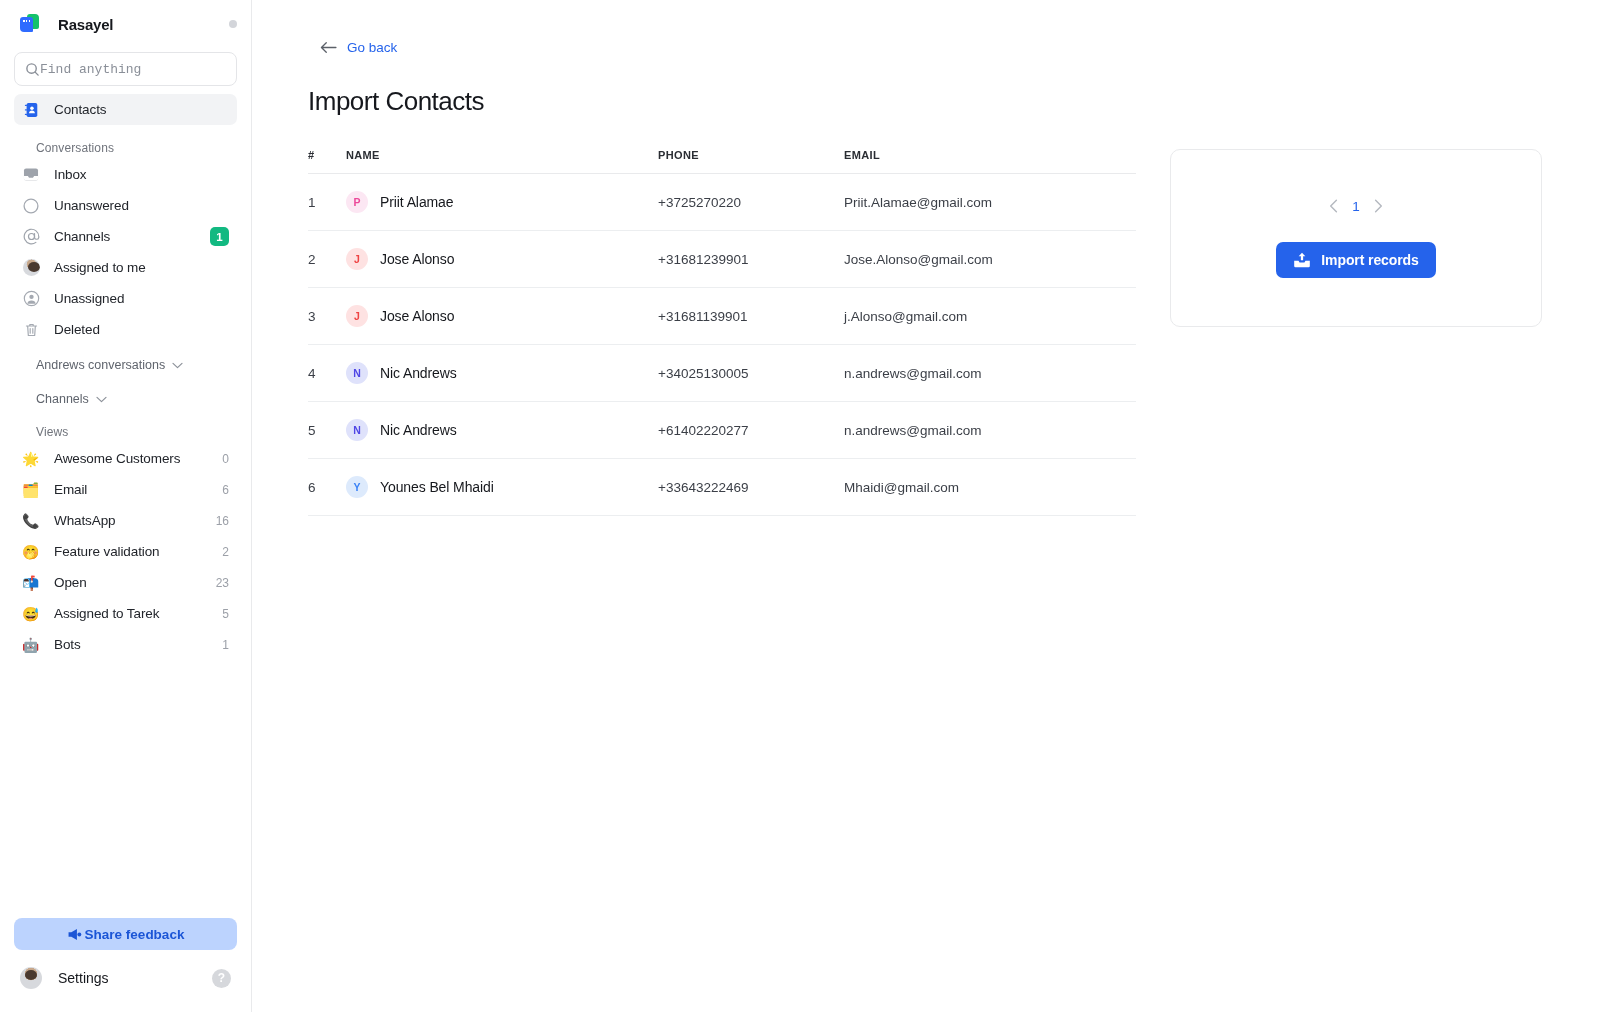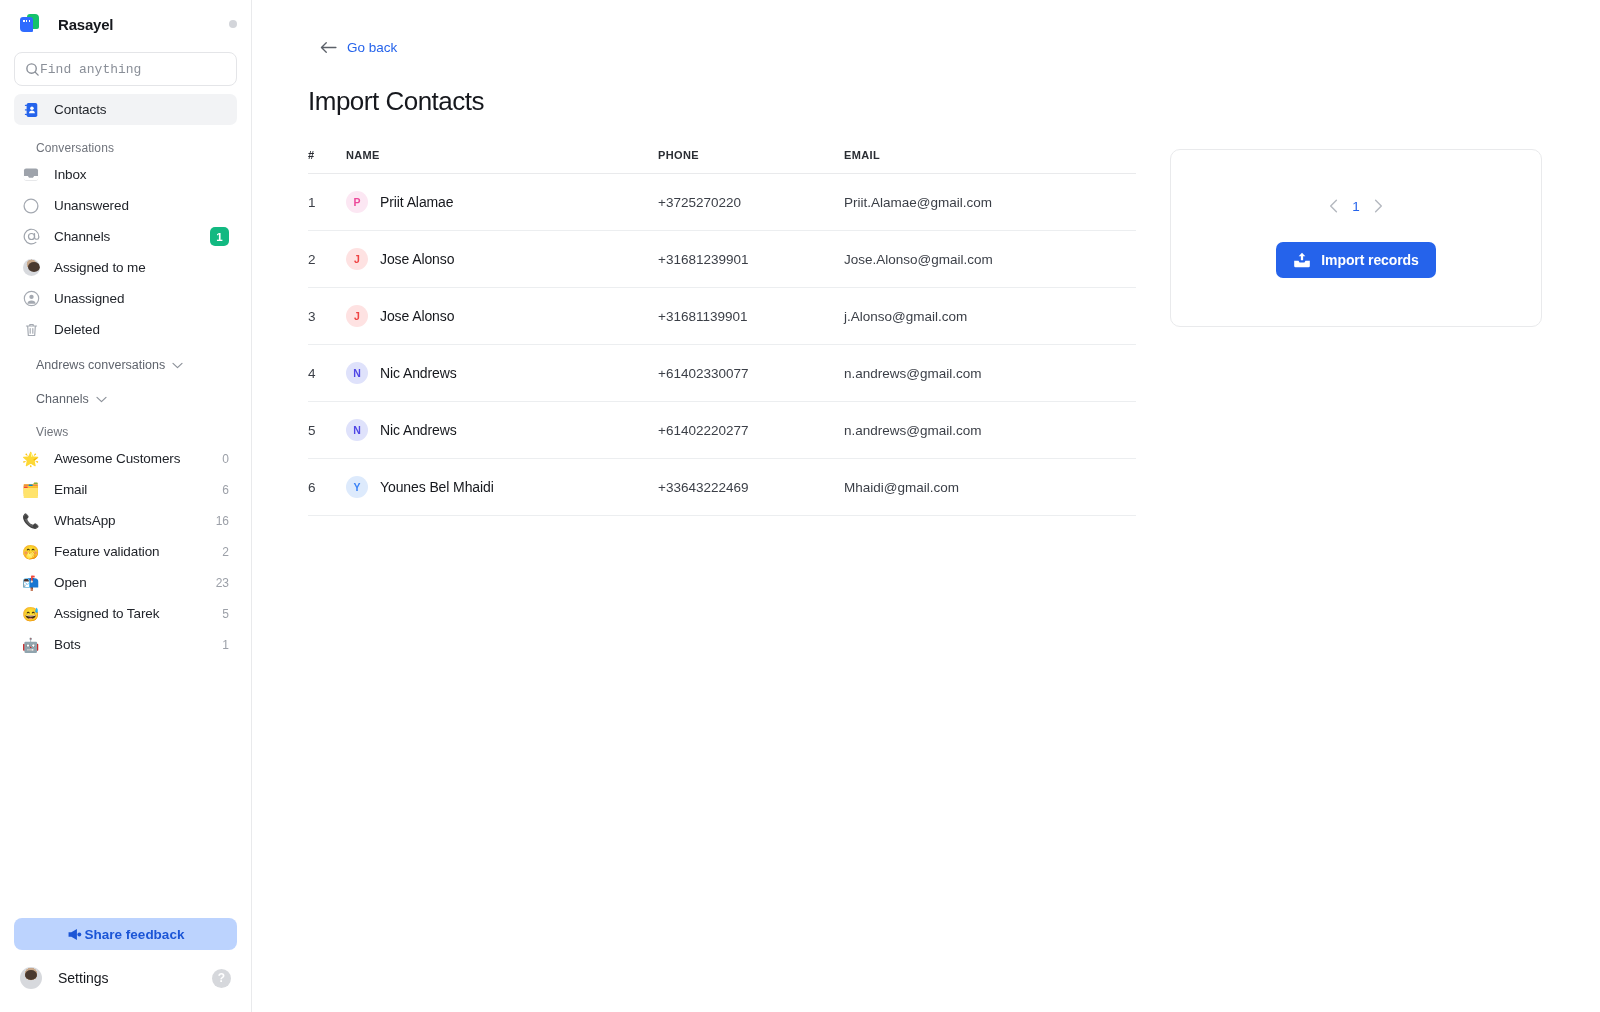--- a/index.html
+++ b/index.html
@@ -450,21 +450,21 @@
                 <td class="email">j.Alonso@gmail.com</td>
               </tr>
               <tr>
                 <td class="idx">4</td>
                 <td class="name-cell">
                   <div class="name-inner">
                     <span class="mini-avatar" style="background:#dfe2fb;color:#4f46e5">N</span>
                     <span class="nm">Nic Andrews</span>
                   </div>
                 </td>
-                <td class="phone">+61402330077</td>
+                <td class="phone">+34025130005</td>
                 <td class="email">n.andrews@gmail.com</td>
               </tr>
               <tr>
                 <td class="idx">5</td>
                 <td class="name-cell">
                   <div class="name-inner">
                     <span class="mini-avatar" style="background:#dfe2fb;color:#4f46e5">N</span>
                     <span class="nm">Nic Andrews</span>
                   </div>
                 </td>

